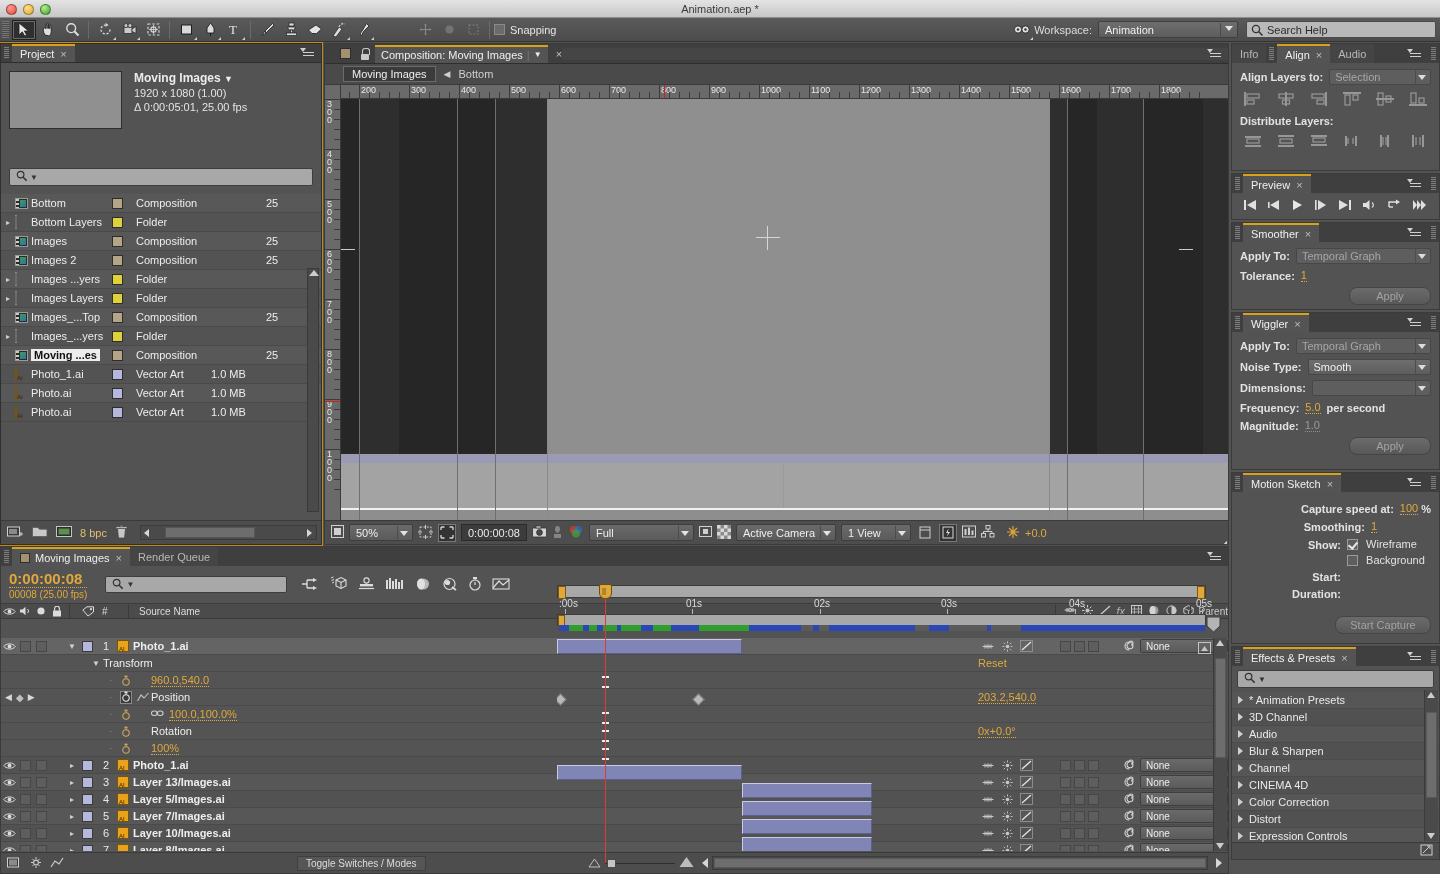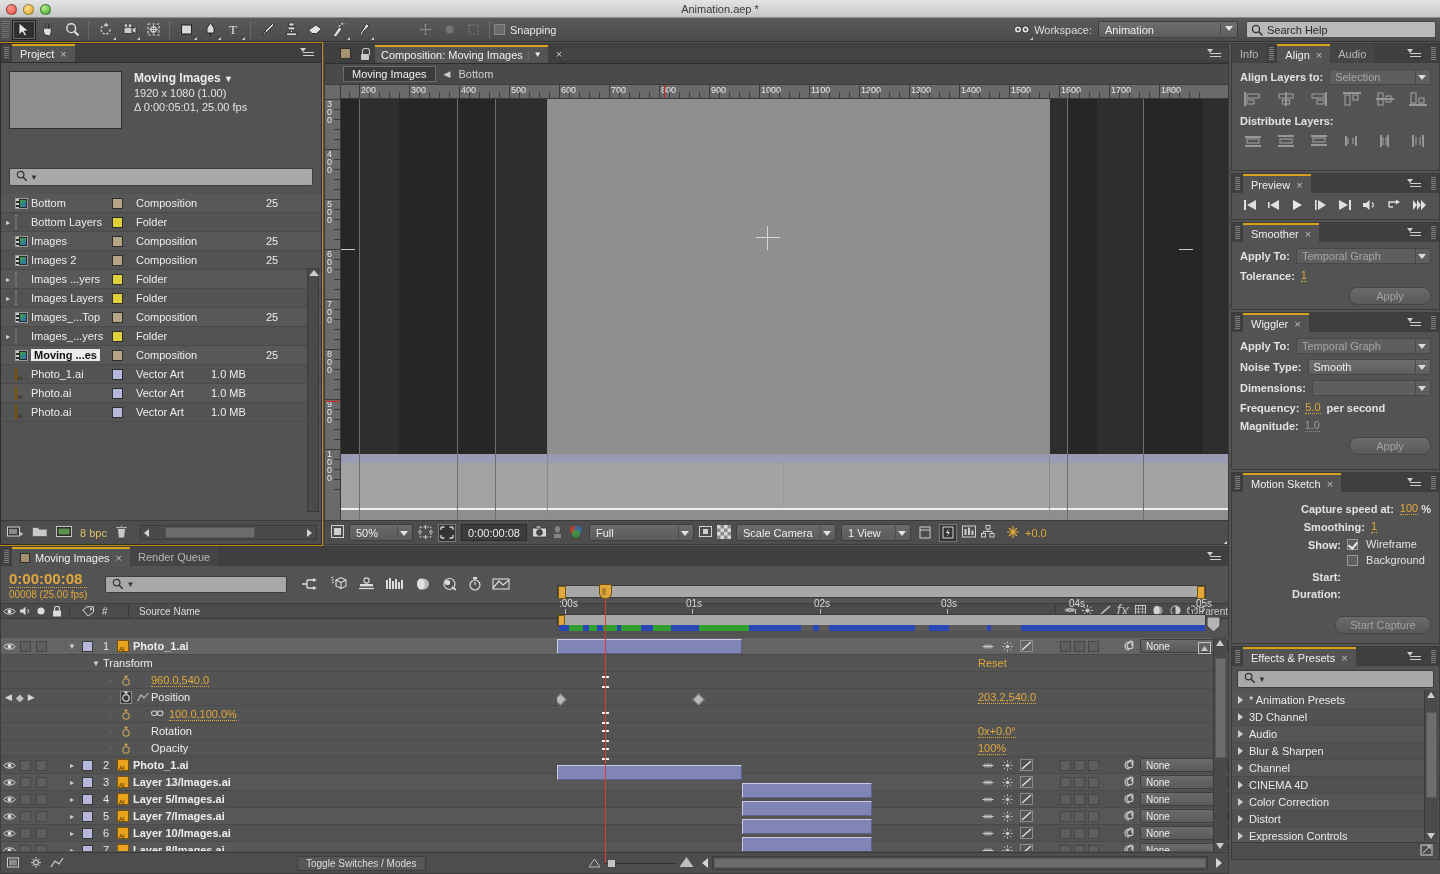--- a/index.html
+++ b/index.html
@@ -966,21 +966,21 @@
               <rect x="3.5" y="3.5" width="3.5" height="3.5"></rect>
               <rect x="10.5" y="3.5" width="3.5" height="3.5"></rect>
               <rect x="0" y="7" width="3.5" height="3.5"></rect>
               <rect x="7" y="7" width="3.5" height="3.5"></rect>
               <rect x="3.5" y="10.5" width="3.5" height="3.5"></rect>
               <rect x="10.5" y="10.5" width="3.5" height="3.5"></rect>
             </g>
           </svg>
       </span>
       <div class="mini-select" style="width:100px">
-        <span>Scale Camera</span>
+        <span>Active Camera</span>
         <span class="div"></span>
           <span class="arw"></span>
       </div>
       <div class="mini-select" style="width:70px">
         <span>1 View</span>
         <span class="div"></span>
           <span class="arw"></span>
       </div>
       <span class="ifbtn">
         <svg width="12" height="13" viewBox="0 0 12 13">
@@ -1546,21 +1546,21 @@
               <path d="M0.5 5 L11.5 5 M3 3 L3 7 M9 3 L9 7" stroke="#c9c9c9" stroke-width="1.1"></path>
               <circle cx="6" cy="5" r="1.8" fill="none" stroke="#c9c9c9" stroke-width="1"></circle>
             </svg></span>
         <span><svg width="11" height="11" viewBox="0 0 11 11">
               <circle cx="5.5" cy="5.5" r="2" fill="#c9c9c9"></circle>
               <path d="M5.5 0 L5.5 2.4 M5.5 8.6 L5.5 11 M0 5.5 L2.4 5.5 M8.6 5.5 L11 5.5 M1.6 1.6 L3.3 3.3 M7.7 7.7 L9.4 9.4 M9.4 1.6 L7.7 3.3 M3.3 7.7 L1.6 9.4" stroke="#c9c9c9" stroke-width="1"></path>
             </svg></span>
         <span><svg width="12" height="11" viewBox="0 0 12 11">
               <path d="M1 10 L11 1" stroke="#c9c9c9" stroke-width="1.3"></path>
             </svg></span>
-        <span style="font-style:italic;font-size:16px;color:#b5b5b5">fx</span>
+        <span style="font-style:italic;font-size:11px;color:#b5b5b5">fx</span>
         <span><svg width="11" height="11" viewBox="0 0 11 11">
               <rect x="0.5" y="0.5" width="10" height="10" fill="none" stroke="#c9c9c9" stroke-width="1"></rect>
               <path d="M0.5 4 L10.5 4 M0.5 7 L10.5 7 M3.5 0.5 L3.5 10.5 M7.5 0.5 L7.5 10.5" stroke="#c9c9c9" stroke-width="0.7"></path>
             </svg></span>
         <span><svg width="12" height="11" viewBox="0 0 12 11">
               <ellipse cx="6" cy="5.5" rx="4.5" ry="4.5" fill="#9a9a9a"></ellipse>
               <ellipse cx="4.6" cy="5.5" rx="3" ry="4.5" fill="#d4d4d4"></ellipse>
             </svg></span>
         <span><svg width="11" height="11" viewBox="0 0 11 11">
               <circle cx="5.5" cy="5.5" r="4.6" fill="none" stroke="#c9c9c9" stroke-width="1"></circle>
@@ -1784,21 +1784,20 @@
           <span style="width:52px"></span>
           <span style="width:12px;text-align:center;color:#888;font-size:9px">·</span>
           <span style="width:18px;display:flex;justify-content:center">
             <svg width="10" height="11" viewBox="0 0 10 11">
               <circle cx="5" cy="7" r="3.2" fill="none" stroke="#c9a85c" stroke-width="1.1"></circle>
               <rect x="3.5" y="0.6" width="3" height="1.8" fill="#c9a85c"></rect>
               <path d="M5 2.4 L5 3.6" stroke="#c9a85c" stroke-width="1"></path>
             </svg>
           </span>
           <span style="width:16px;display:flex;justify-content:center"></span>
-          <span style="flex:1;font-weight:normal">Opacity</span>
           <span style="width:250px;display:flex;align-items:center;gap:5px">
             <span style="color:#e0a83c;border-bottom:1px dotted #e0a83c">100%</span>
           </span>
         </div>
         <div class="lrow alt">
           <span class="eye">
             <svg width="13" height="9" viewBox="0 0 13 9">
               <path d="M0.8 4.5 C3 1 10 1 12.2 4.5 C10 8 3 8 0.8 4.5 Z" fill="none" stroke="#dcdcdc" stroke-width="1"></path>
               <circle cx="6.5" cy="4.5" r="1.9" fill="#dcdcdc"></circle>
             </svg>

